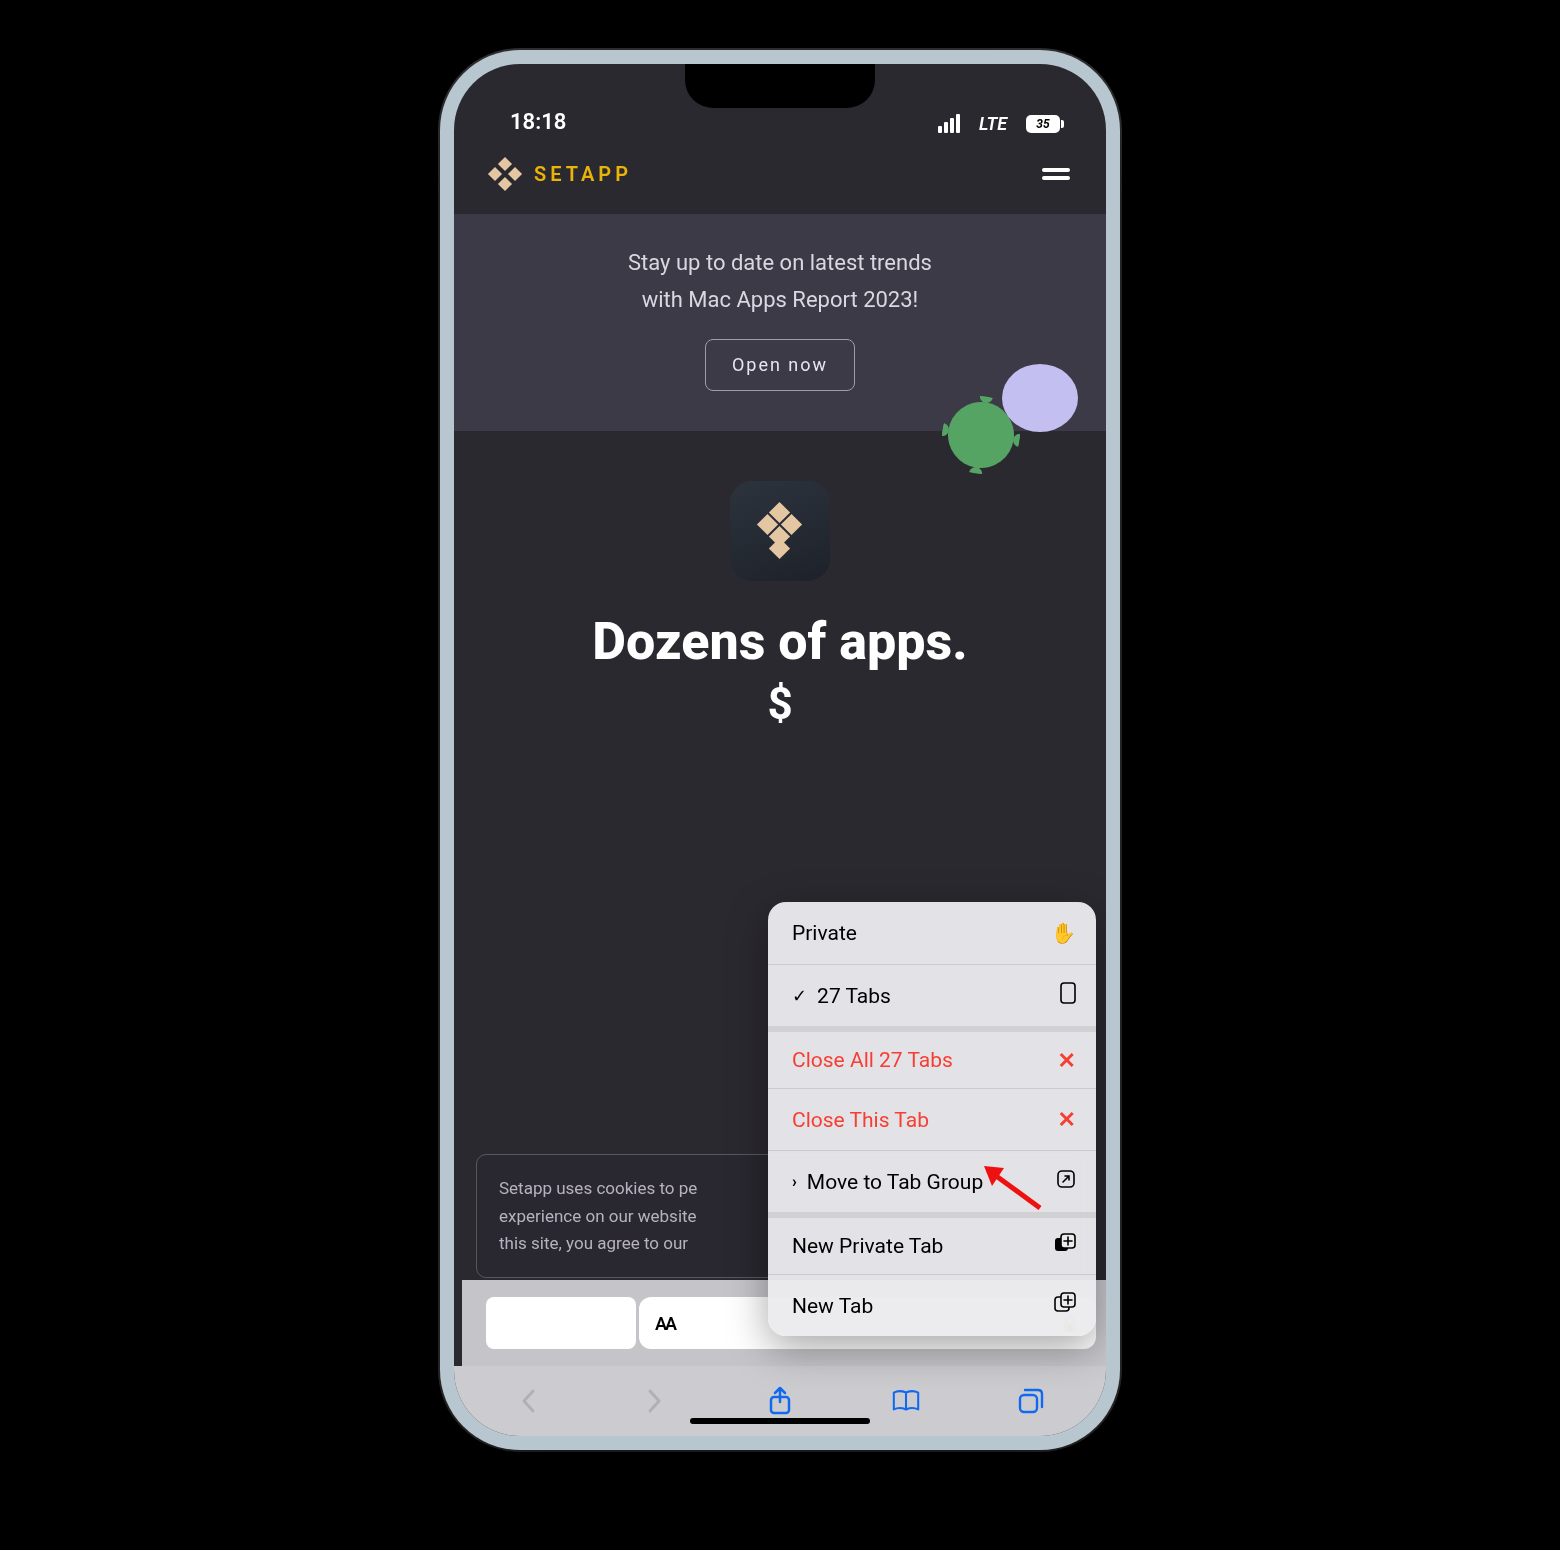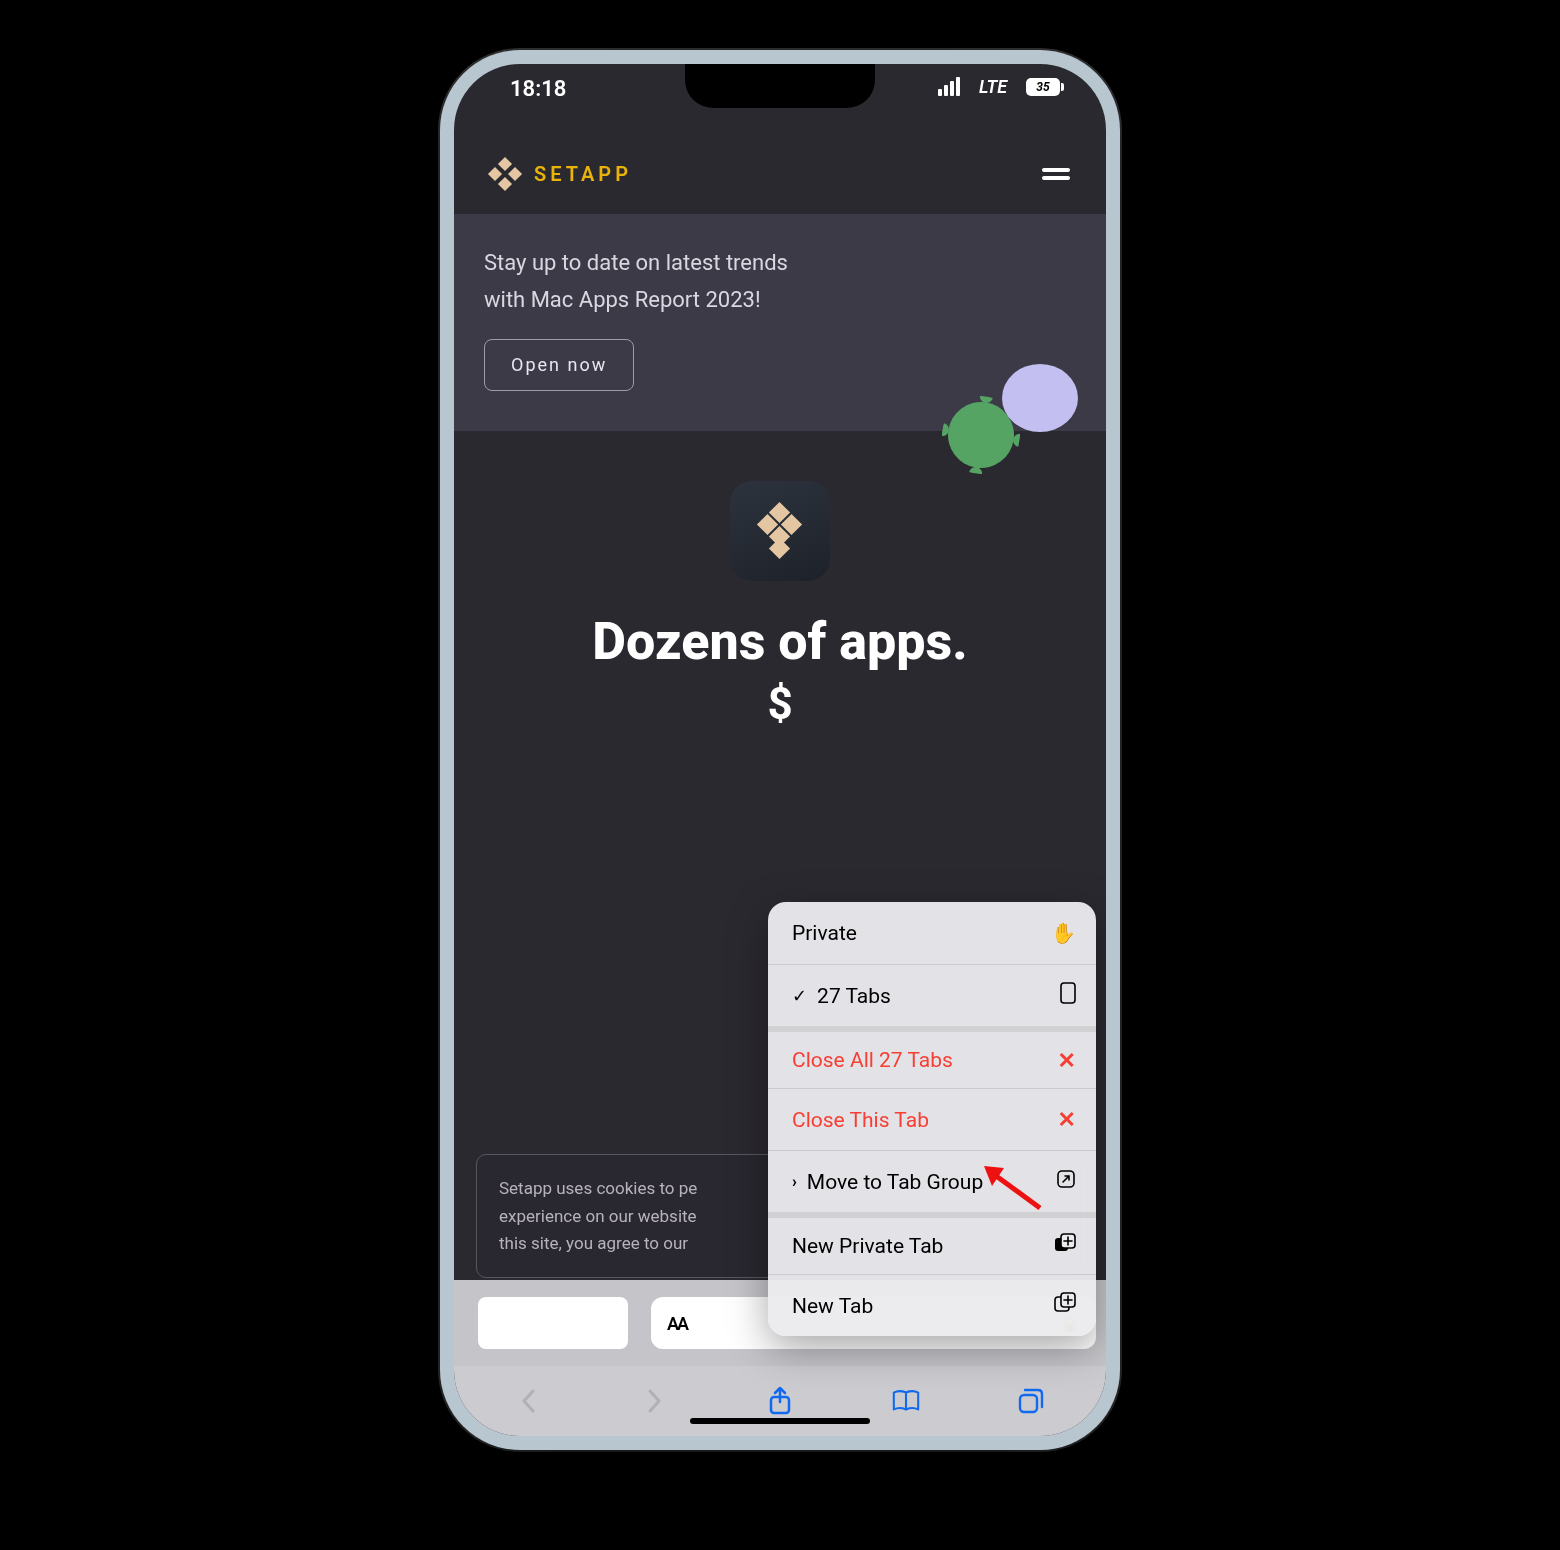--- a/index.html
+++ b/index.html
@@ -24,22 +24,22 @@
   .notch {
     position: absolute;
     top: 0; left: 50%; transform: translateX(-50%);
     width: 190px; height: 44px;
     background: #000;
     border-radius: 0 0 28px 28px;
     z-index: 50;
   }
   .statusbar {
     height: 70px;
-    display: flex; justify-content: space-between; align-items: flex-start;
-    padding: 12px 42px 0 56px;
+    display: flex; justify-content: space-between; align-items: flex-end;
+    padding: 4px 42px 0 56px;
     color: #fff; font-weight: 600; font-size: 22px;
     position: relative; z-index: 40;
   }
   .status-right { display: flex; align-items: center; gap: 15px; font-size: 18px; font-style: italic; }
   .bars { display: inline-flex; align-items: flex-end; gap: 2px; }
   .bar { width: 4px; background: #fff; border-radius: 1px; }
   .b1{height:7px}.b2{height:11px}.b3{height:15px}.b4{height:19px}
   .lte{font-size:18px;font-weight:600;margin-left:4px}
   .battery { display:inline-flex; align-items:center; margin-left:4px;}
   .batt-body{width:34px;height:18px;border-radius:5px;background:#fff;position:relative;display:flex;align-items:center;justify-content:center;color:#000;font-size:12px;font-weight:700}
@@ -49,42 +49,42 @@
     height: 80px; display:flex; align-items:center; justify-content:space-between;
     padding: 0 36px;
   }
   .brand { display:flex; align-items:center; gap:14px; color:#eab308; font-weight:600; letter-spacing:4px; font-size:20px; }
   .menulines{width:28px;height:18px;position:relative}
   .menulines::before,.menulines::after{content:"";position:absolute;left:0;width:100%;height:4px;background:#fff;border-radius:3px}
   .menulines::before{top:3px}.menulines::after{bottom:3px}
 
   .banner {
     background:#3d3a48; color:#d9d7e0;
-    padding: 30px 30px 40px; 
+    padding: 30px 30px 40px; text-align:center;
     font-size:22px; line-height:1.7; position:relative;
   }
   .opennow{display:inline-block;margin-top:20px;border:1px solid #a09aaa;border-radius:8px;padding:10px 26px;font-size:18px;letter-spacing:2px;color:#e8e5ef}
 
   .decor-purple{position:absolute;right:28px;top:300px;width:76px;height:68px;background:#c4bff1;border-radius:50%;z-index:5}
   .decor-green{position:absolute;right:92px;top:338px;width:66px;height:66px;background:#56a464;border-radius:50%;z-index:4;transform:rotate(8deg)}
   .decor-green::before{content:"";position:absolute;inset:-6px;border-radius:50%;background:
     radial-gradient(circle at 50% 0,#56a464 6px,transparent 7px),
     radial-gradient(circle at 100% 50%,#56a464 6px,transparent 7px),
     radial-gradient(circle at 50% 100%,#56a464 6px,transparent 7px),
     radial-gradient(circle at 0 50%,#56a464 6px,transparent 7px)}
 
   .hero { flex:1; text-align:center; color:#fff; padding-top:50px; position:relative }
   .appicon{width:100px;height:100px;border-radius:22px;background:linear-gradient(160deg,#2d333d,#1d222a);margin:0 auto 18px;display:flex;align-items:center;justify-content:center}
   .hero h1{font-size:52px;font-weight:800;margin-top:30px}
   .hero h2{font-size:44px;font-weight:700;margin-top:60px}
   .hero h3{font-size:44px;font-weight:700;margin-top:6px}
 
   .cookie{position:absolute;left:22px;right:22px;bottom:158px;border:1px solid #5a5660;border-radius:10px;padding:20px 22px;color:#b7b2bd;font-size:17px;line-height:1.6;text-align:left;background:rgba(40,38,46,.6)}
 
-  .addrwrap{position:absolute;left:0;right:0;bottom:70px;height:86px;background:rgba(210,210,215,.92);display:flex;align-items:center;padding:0 10px;gap:23px}
+  .addrwrap{position:absolute;left:8px;right:0;bottom:70px;height:86px;background:rgba(210,210,215,.92);display:flex;align-items:center;padding:0 10px;gap:3px}
   .appstore{width:150px;height:52px;background:#fff;border-radius:8px;margin-left:14px;display:flex;align-items:center;justify-content:center;color:#000;font-size:26px}
   .addrbar{flex:1;height:52px;background:#fff;border-radius:12px;display:flex;align-items:center;padding:0 16px;color:#000;font-size:19px;font-weight:600;gap:10px}
   .aa{font-size:18px;letter-spacing:-2px}
   .lock{font-size:16px}
 
   .toolbar{position:absolute;left:0;right:0;bottom:0;height:70px;background:rgba(215,215,218,.94);display:flex;align-items:center;justify-content:space-around;padding:0 12px}
   .tb{width:30px;height:30px;display:flex;align-items:center;justify-content:center;font-size:28px}
   .tb-grey{color:#b0b0b5}.tb-blue{color:#1169ef}
 
   .homeind{position:absolute;bottom:12px;left:50%;transform:translateX(-50%);width:180px;height:6px;border-radius:4px;background:#000}

